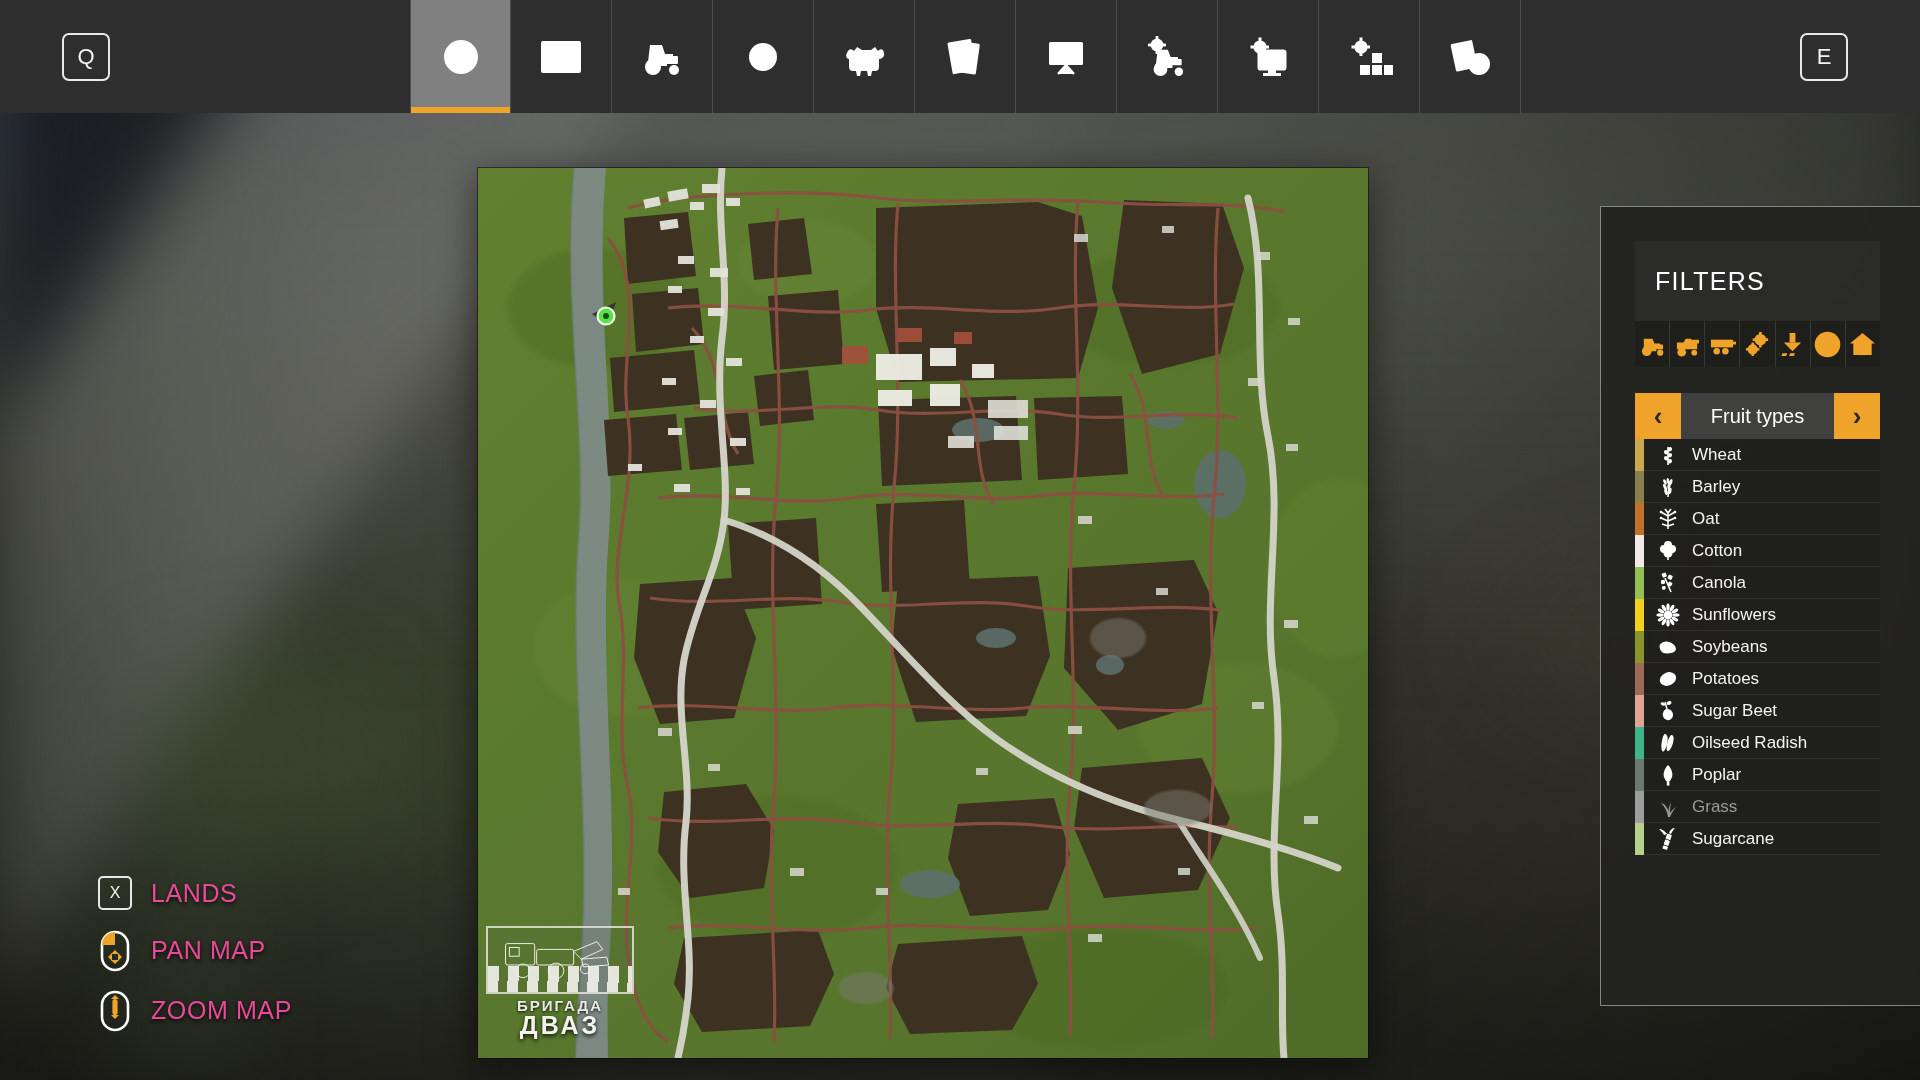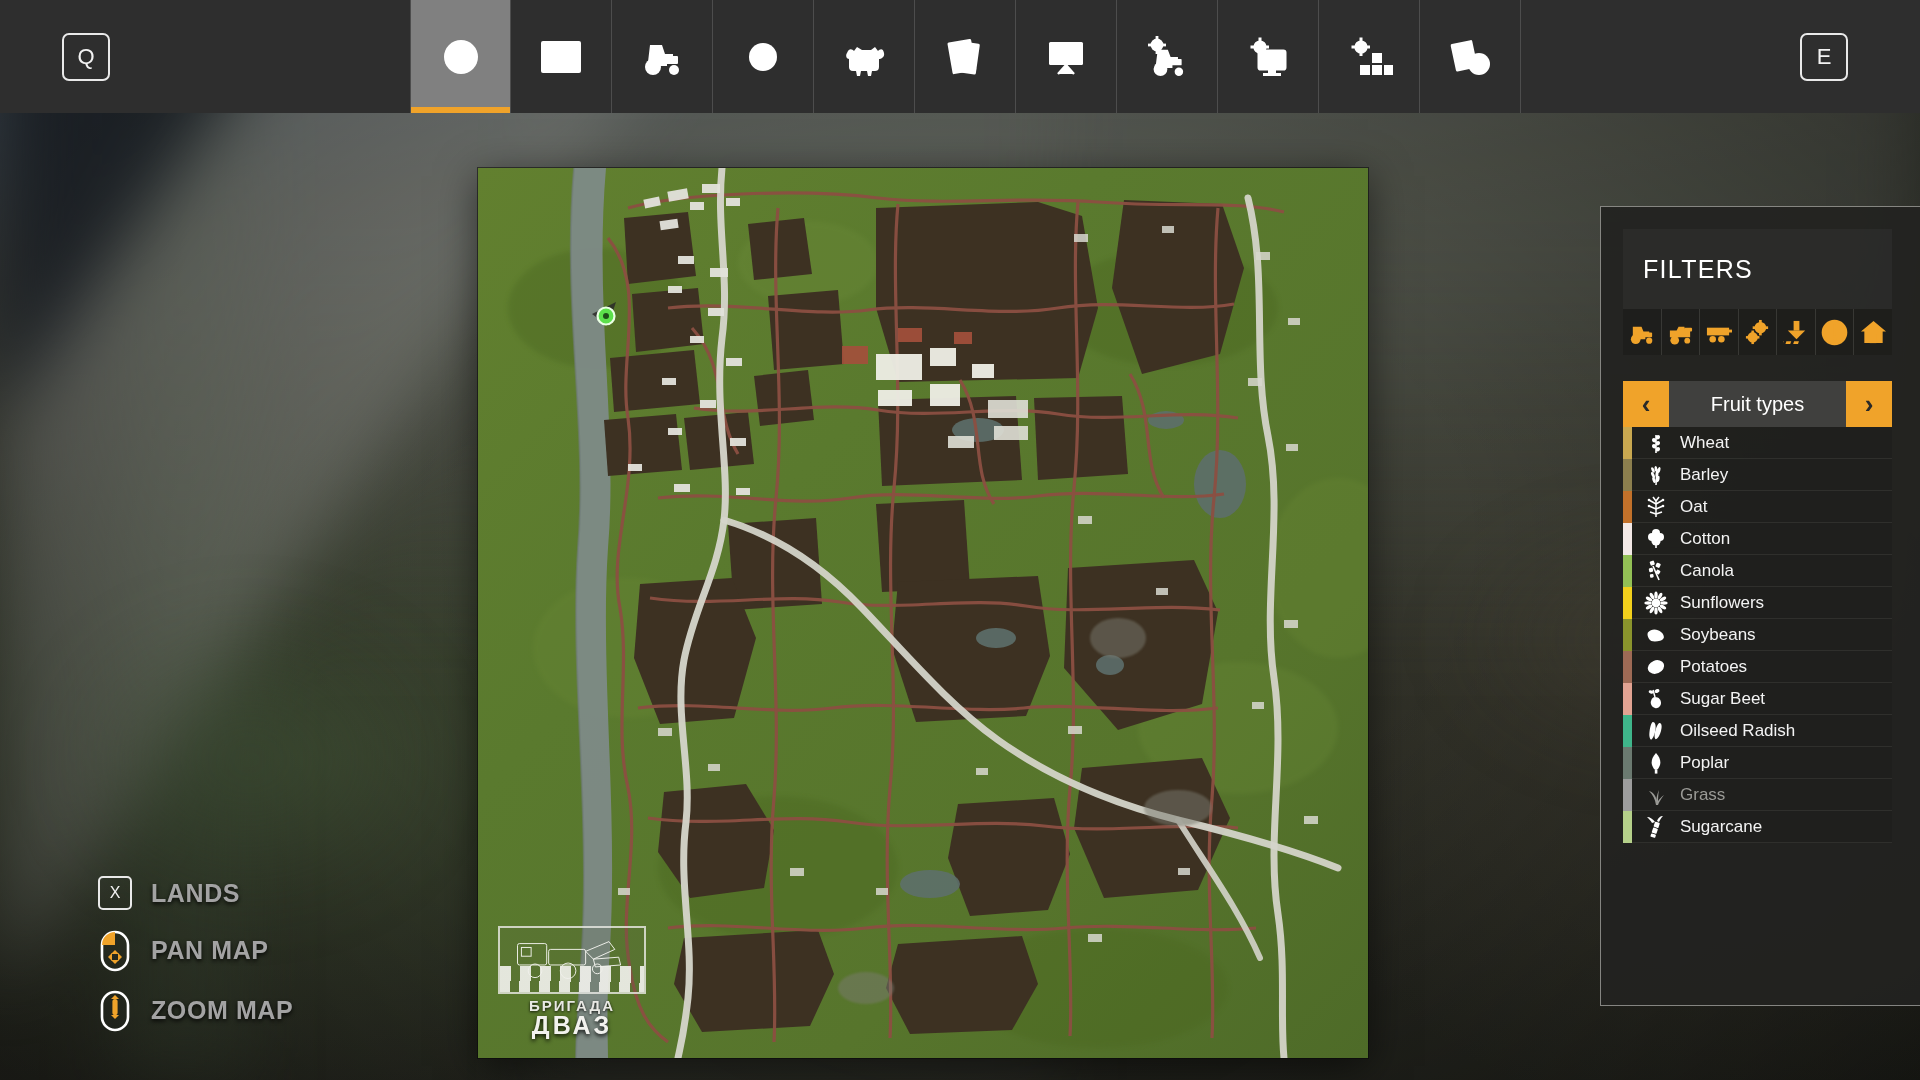--- a/index.html
+++ b/index.html
@@ -82,33 +82,33 @@
   .mapcanvas svg{ width:100%; height:100%; display:block; }
 
   
   #helpbox{
     position:absolute; left:98px; top:876px; z-index:25;
     display:flex; flex-direction:column; gap:20px;
   }
   .helprow{ display:flex; align-items:center; gap:19px; }
   .helprow .keycap{ width:34px; height:34px; border-width:2px; border-radius:5px; font-size:16px; }
   .helplabel{
-    color:#a3a3a3; font-size:25px; font-weight:bold; letter-spacing:0.6px;
+    color:#ec4899; font-size:25px; font-weight:normal; letter-spacing:0.6px;
     text-shadow:0 2px 4px rgba(0,0,0,0.85);
   }
   .mouseicon{ width:34px; height:40px; }
 
   
   #filters{
     position:absolute; left:1600px; top:206px; width:320px; height:800px; z-index:25;
     background:rgba(34,34,32,0.93);
     border-top:1px solid rgba(215,215,210,0.55);
     border-left:1px solid rgba(215,215,210,0.55);
     border-bottom:1px solid rgba(215,215,210,0.55);
-    padding:4px;
+    padding:16px;
   }
   #filters .title{
     color:#ffffff; font-size:25px; letter-spacing:1.3px; font-weight:400;
     padding:30px 0 0 38px; height:80px; background:rgba(46,46,44,0.72);
     margin:18px 24px 0 18px; display:flex; align-items:center;
     padding:0 0 0 20px;
   }
   #iconrow{
     margin:0 24px 0 18px; display:flex; height:46px;
     background:rgba(28,28,26,0.7);
@@ -142,21 +142,21 @@
   .swatch{ width:9px; height:32px; flex:0 0 9px; }
   .ficonwrap{ width:48px; display:flex; align-items:center; justify-content:center; }
   .ficonwrap svg{ width:24px; height:24px; }
   .ficonwrap svg *{ fill:#ffffff; }
   .fruit.off .ficonwrap svg *{ fill:#9a9a96; }
   .fruitname{ color:#f3f3f3; font-size:17px; }
   .fruit.off .fruitname{ color:#9a9a96; }
 
   
   #maplogo{
-    position:absolute; left:20px; bottom:20px; width:148px; z-index:12;
+    position:absolute; left:8px; bottom:20px; width:148px; z-index:12;
     text-align:center; pointer-events:none;
   }
   #maplogo .frame{
     border:2px solid rgba(235,235,230,0.8); height:68px; position:relative; overflow:hidden;
     background:rgba(90,98,70,0.18);
   }
   #maplogo .stripes{
     position:absolute; left:0; right:0; bottom:0; height:26px;
     background:repeating-linear-gradient(92deg, rgba(240,240,235,0.92) 0 11px, rgba(0,0,0,0) 11px 20px);
   }

